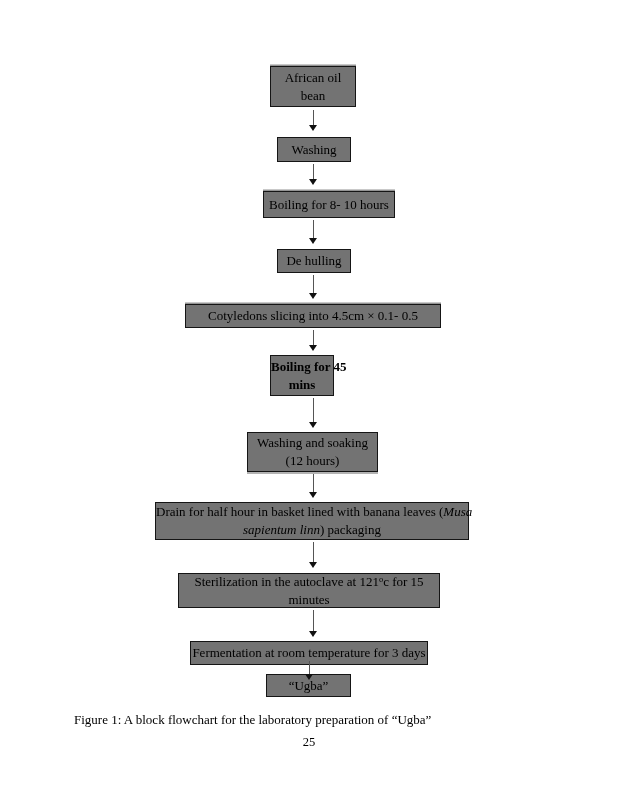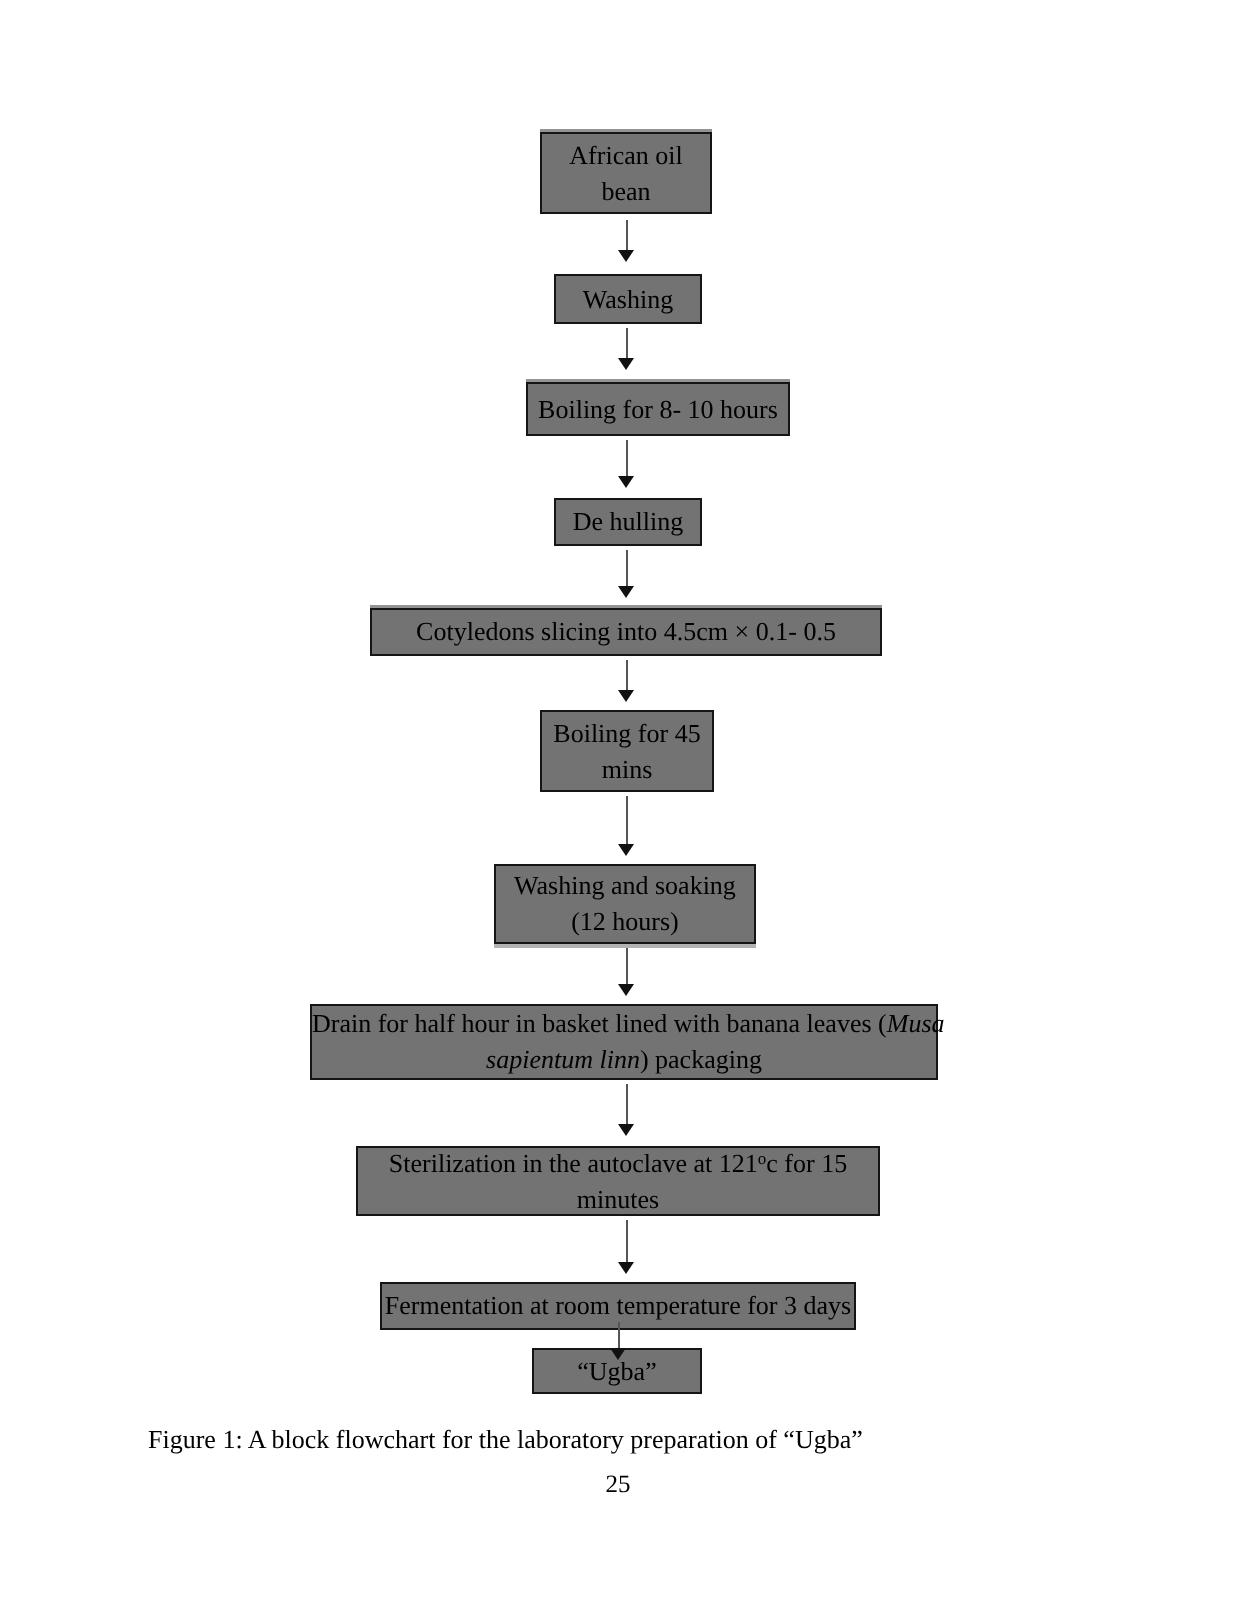--- a/index.html
+++ b/index.html
@@ -115,21 +115,21 @@
   </div>
 
   <div class="arrow" style="left:309px; top:275px; height:24px;"></div>
 
   <div class="fc-box shade-top" style="left:185px; top:304px; width:256px; height:24px;">
     <span class="fc-label">Cotyledons slicing into 4.5cm × 0.1- 0.5</span>
   </div>
 
   <div class="arrow" style="left:309px; top:330px; height:21px;"></div>
 
-  <div class="fc-box" style="left:270px; top:355px; width:87px; height:41px;">
+  <div class="fc-box" style="left:270px; top:355px; width:64px; height:41px;font-weight:bold;">
     <span class="fc-label">Boiling for 45
 mins</span>
   </div>
 
   <div class="arrow" style="left:309px; top:398px; height:30px;"></div>
 
   <div class="fc-box shade-bottom" style="left:247px; top:432px; width:131px; height:40px;">
     <span class="fc-label">Washing and soaking
 (12 hours)</span>
   </div>

